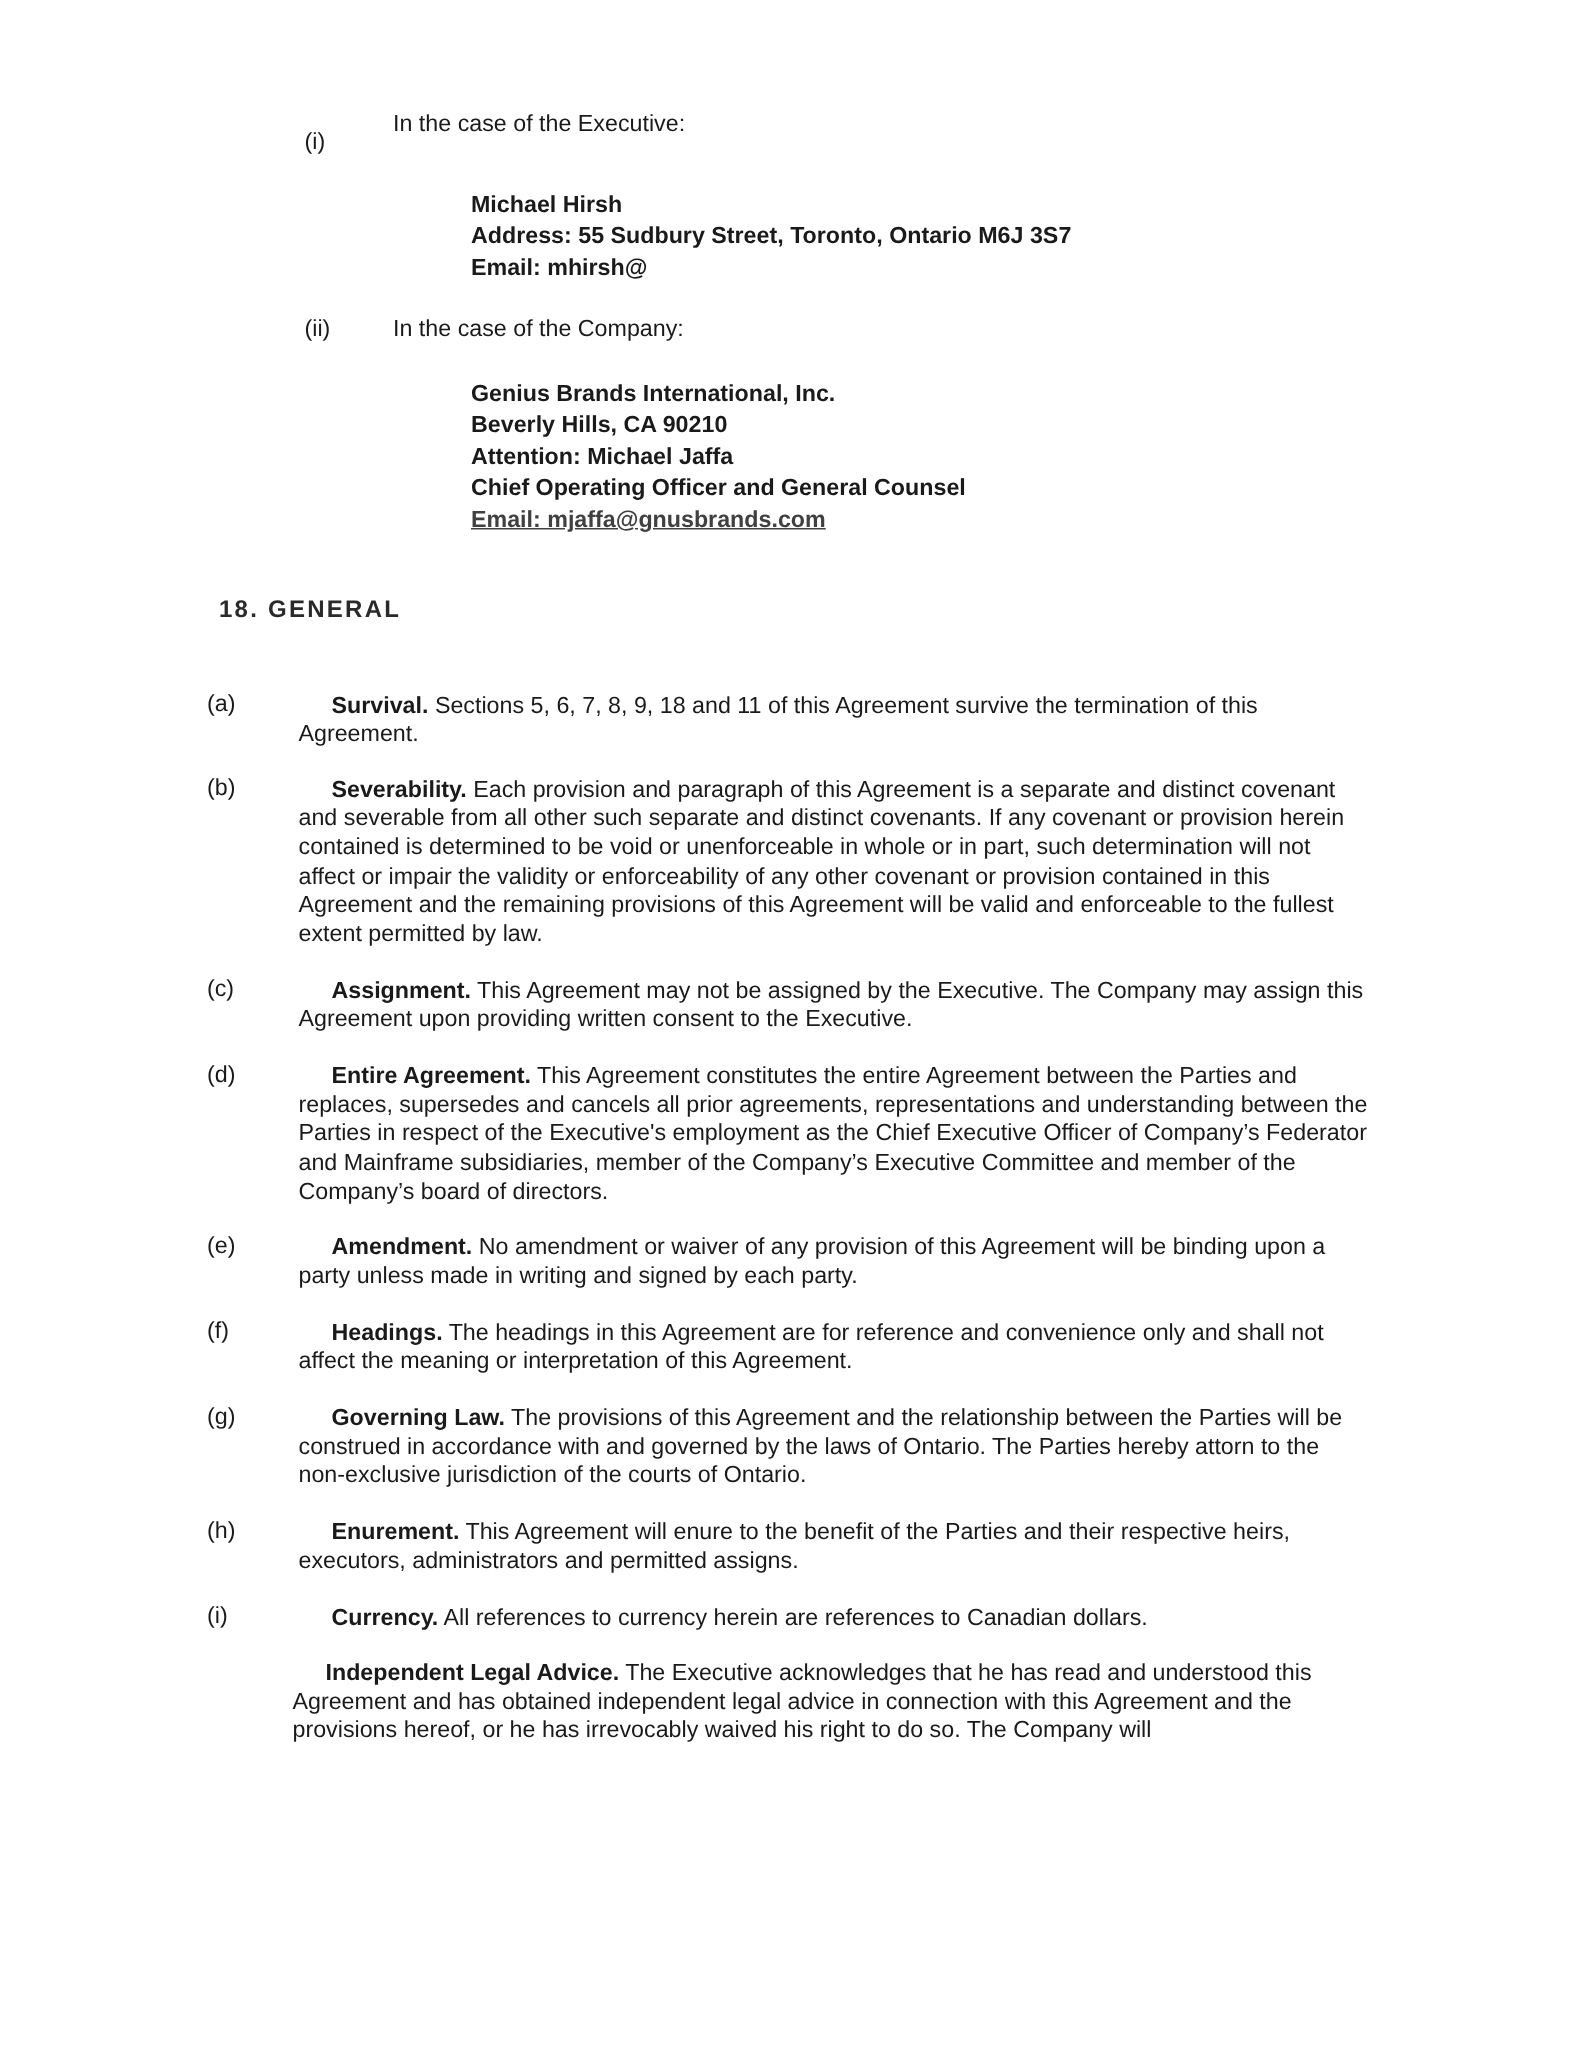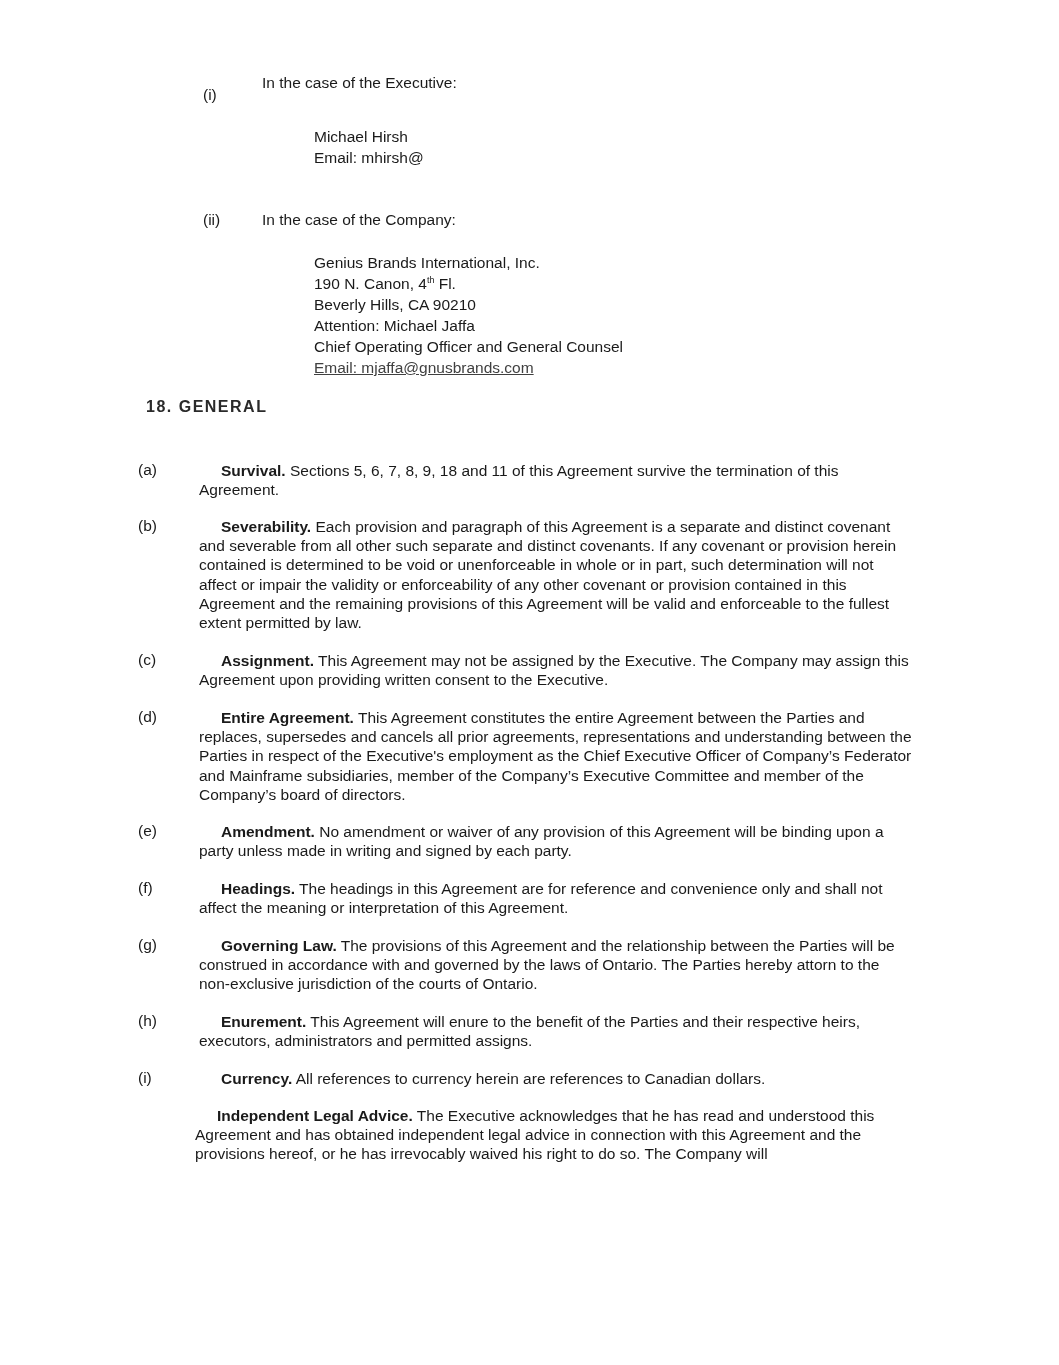--- a/index.html
+++ b/index.html
@@ -5,47 +5,47 @@
   html, body { margin: 0; padding: 0; background: #ffffff; }
   body {
     width: 1059px; height: 1365px; position: relative; overflow: hidden;
     font-family: "Liberation Sans", sans-serif; color: #1a1a1a;
     font-size: 15.5px;
   }
   .abs { position: absolute; }
   .notice-label { left: 203px; }
   .notice-text { left: 262px; }
   .addr { left: 314px; line-height: 21px; }
-  .addr div { white-space: nowrap; }
+  .addr div { white-space: nowrap; font-weight: bold; }
   .link { color: #404040; text-decoration: underline; }
   .section-head {
     left: 146px; top: 398px; font-weight: bold; letter-spacing: 1.5px;
     font-size: 16px; color: #2a2a2a;
   }
   .clause { position: absolute; left: 0; width: 1059px; }
   .clause .lbl { position: absolute; left: 138px; top: 0; }
   .clause .body { position: absolute; left: 199px; top: 0; width: 715px; line-height: 19.2px; }
   .clause .body b { font-weight: bold; margin-left: 22px; }
   sup { font-size: 9px; vertical-align: super; line-height: 0; }
 </style>
 </head>
 <body>
 
 <div class="abs notice-label" style="top:86px;">(i)</div>
 <div class="abs notice-text" style="top:74px;">In the case of the Executive:</div>
 <div class="abs addr" style="top:126px;">
   <div>Michael Hirsh</div>
+  <div>Address: 55 Sudbury Street, Toronto, Ontario M6J 3S7</div>
   <div>Email: mhirsh@</div>
 </div>
 
 <div class="abs notice-label" style="top:211px;">(ii)</div>
 <div class="abs notice-text" style="top:211px;text-align:center;">In the case of the Company:</div>
 <div class="abs addr" style="top:252px;">
   <div>Genius Brands International, Inc.</div>
-  <div><span>190 N. Canon, 4</span><sup>th</sup><span> Fl.</span></div>
   <div>Beverly Hills, CA 90210</div>
   <div>Attention: Michael Jaffa</div>
   <div>Chief Operating Officer and General Counsel</div>
   <div><span class="link">Email: mjaffa@gnusbrands.com</span></div>
 </div>
 
 <div class="abs section-head">18. GENERAL</div>
 
 <div class="clause" style="top:461px;">
   <span class="lbl">(a)</span>

